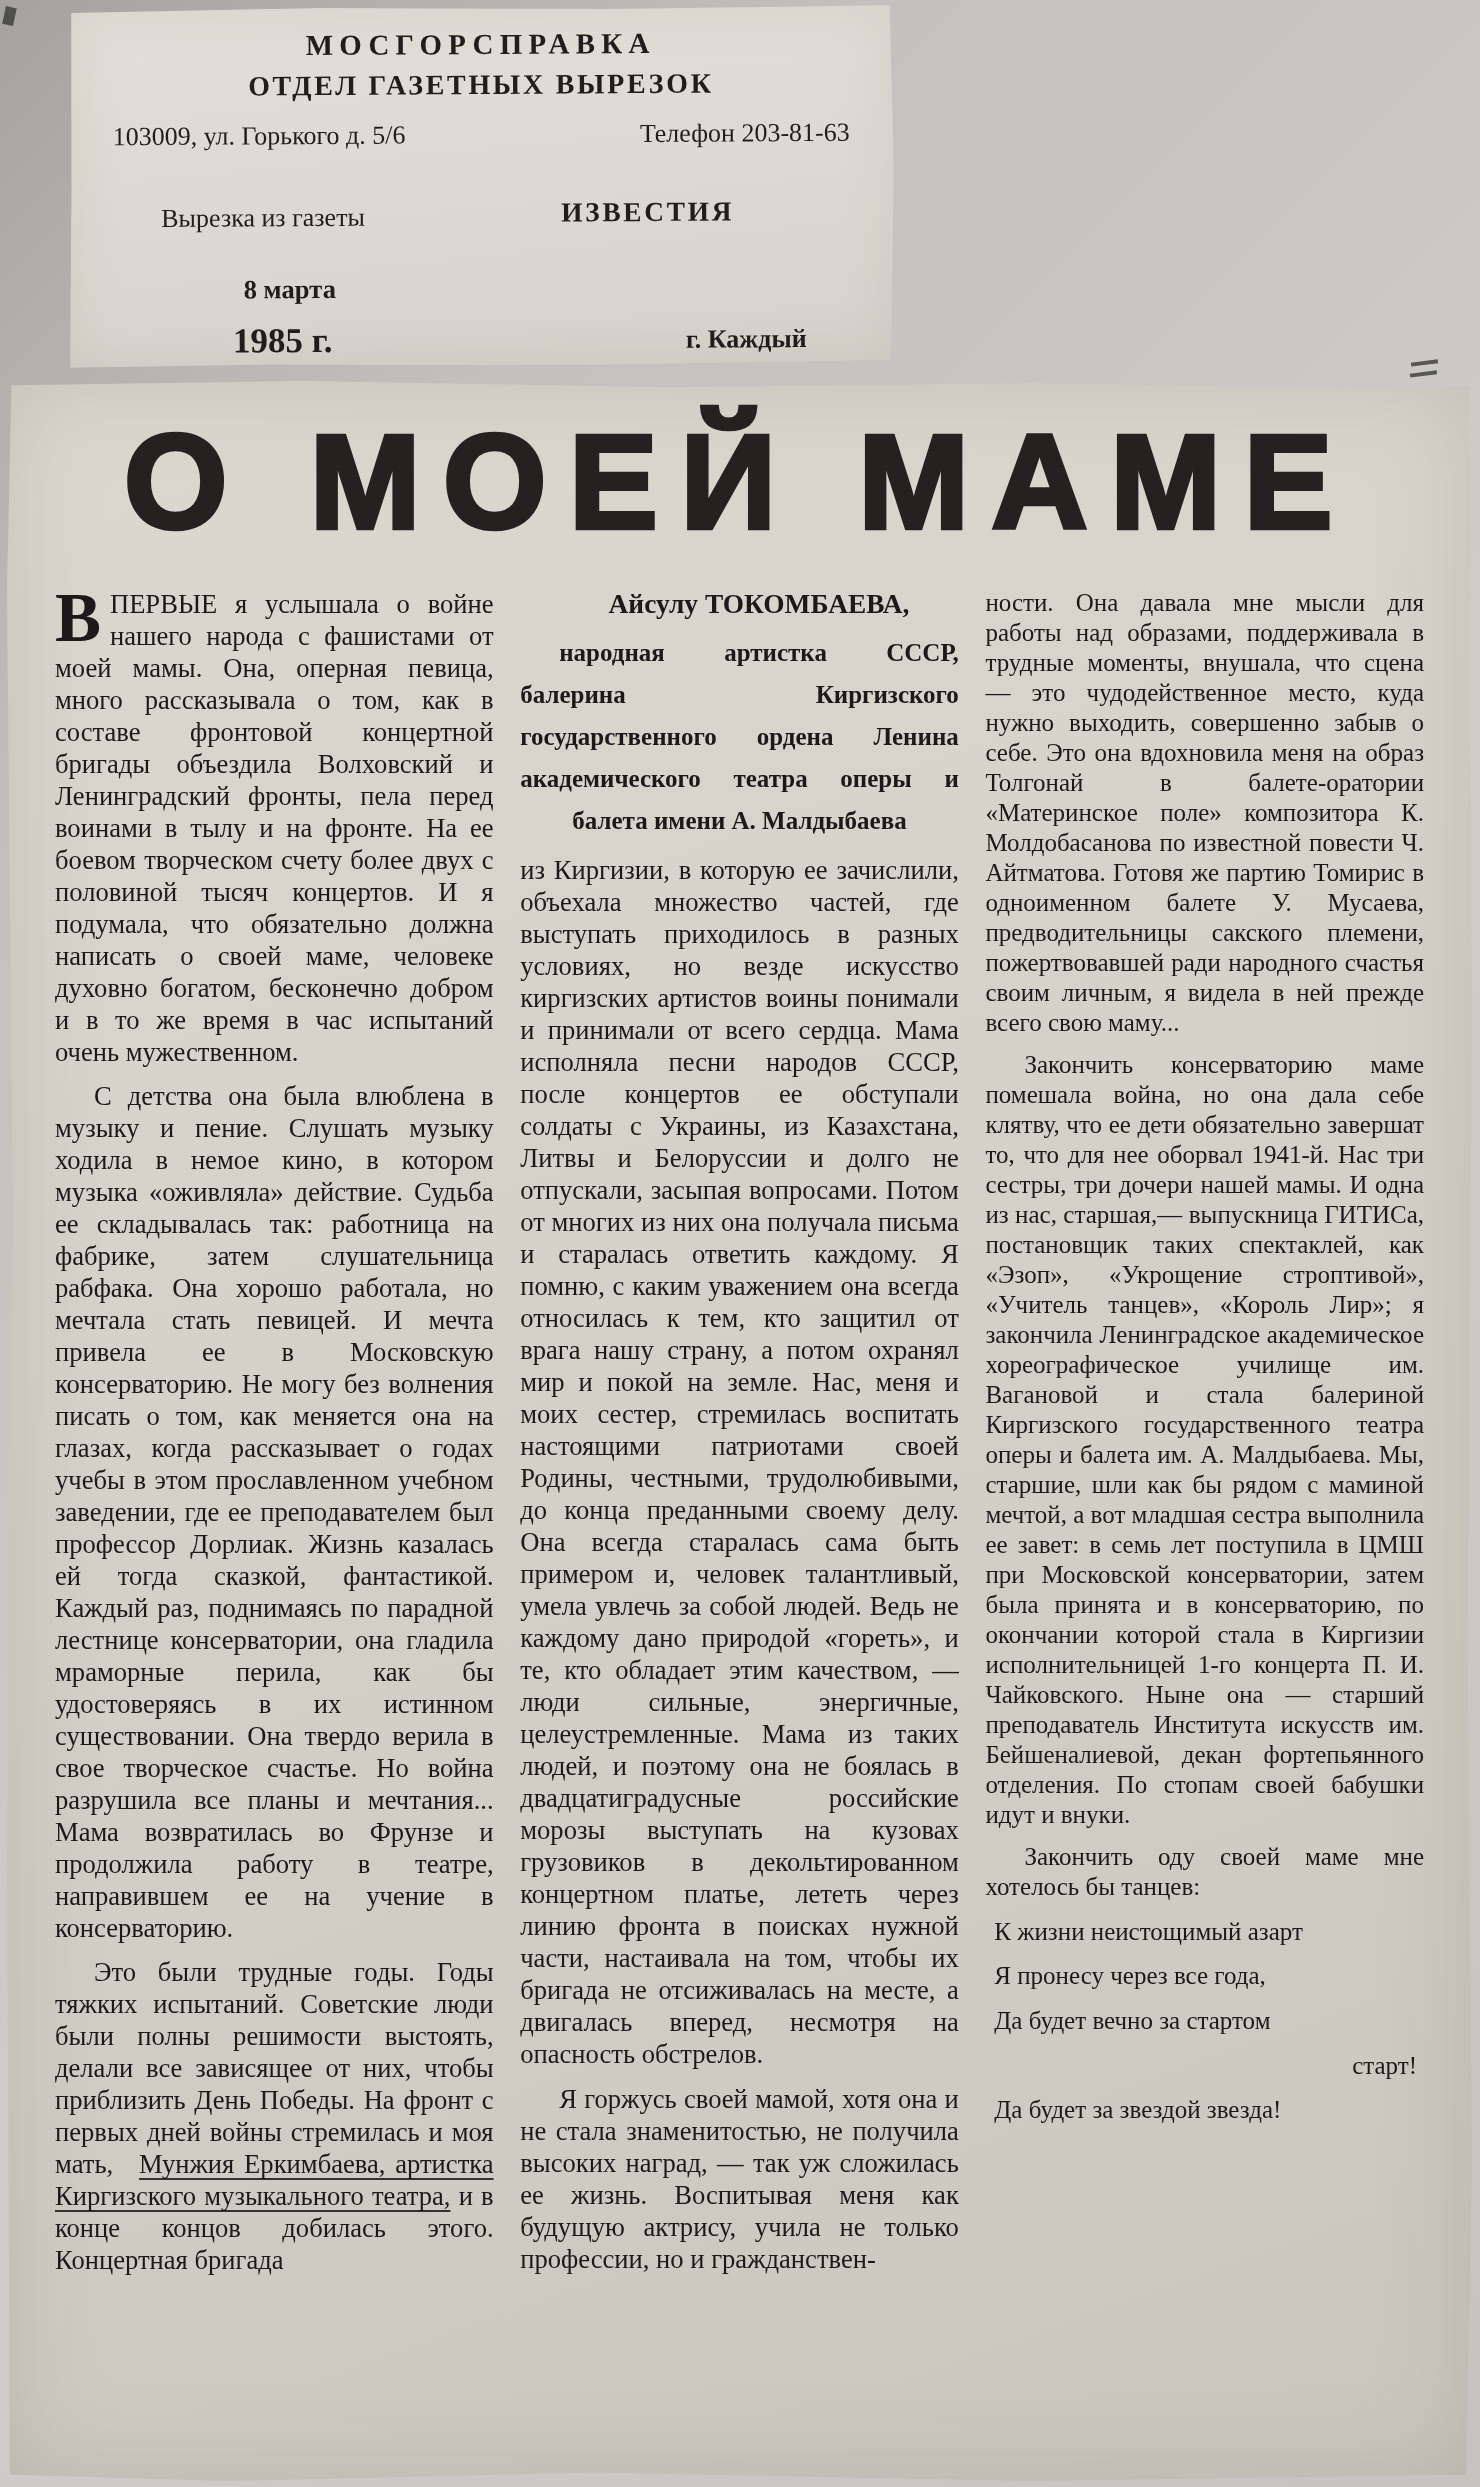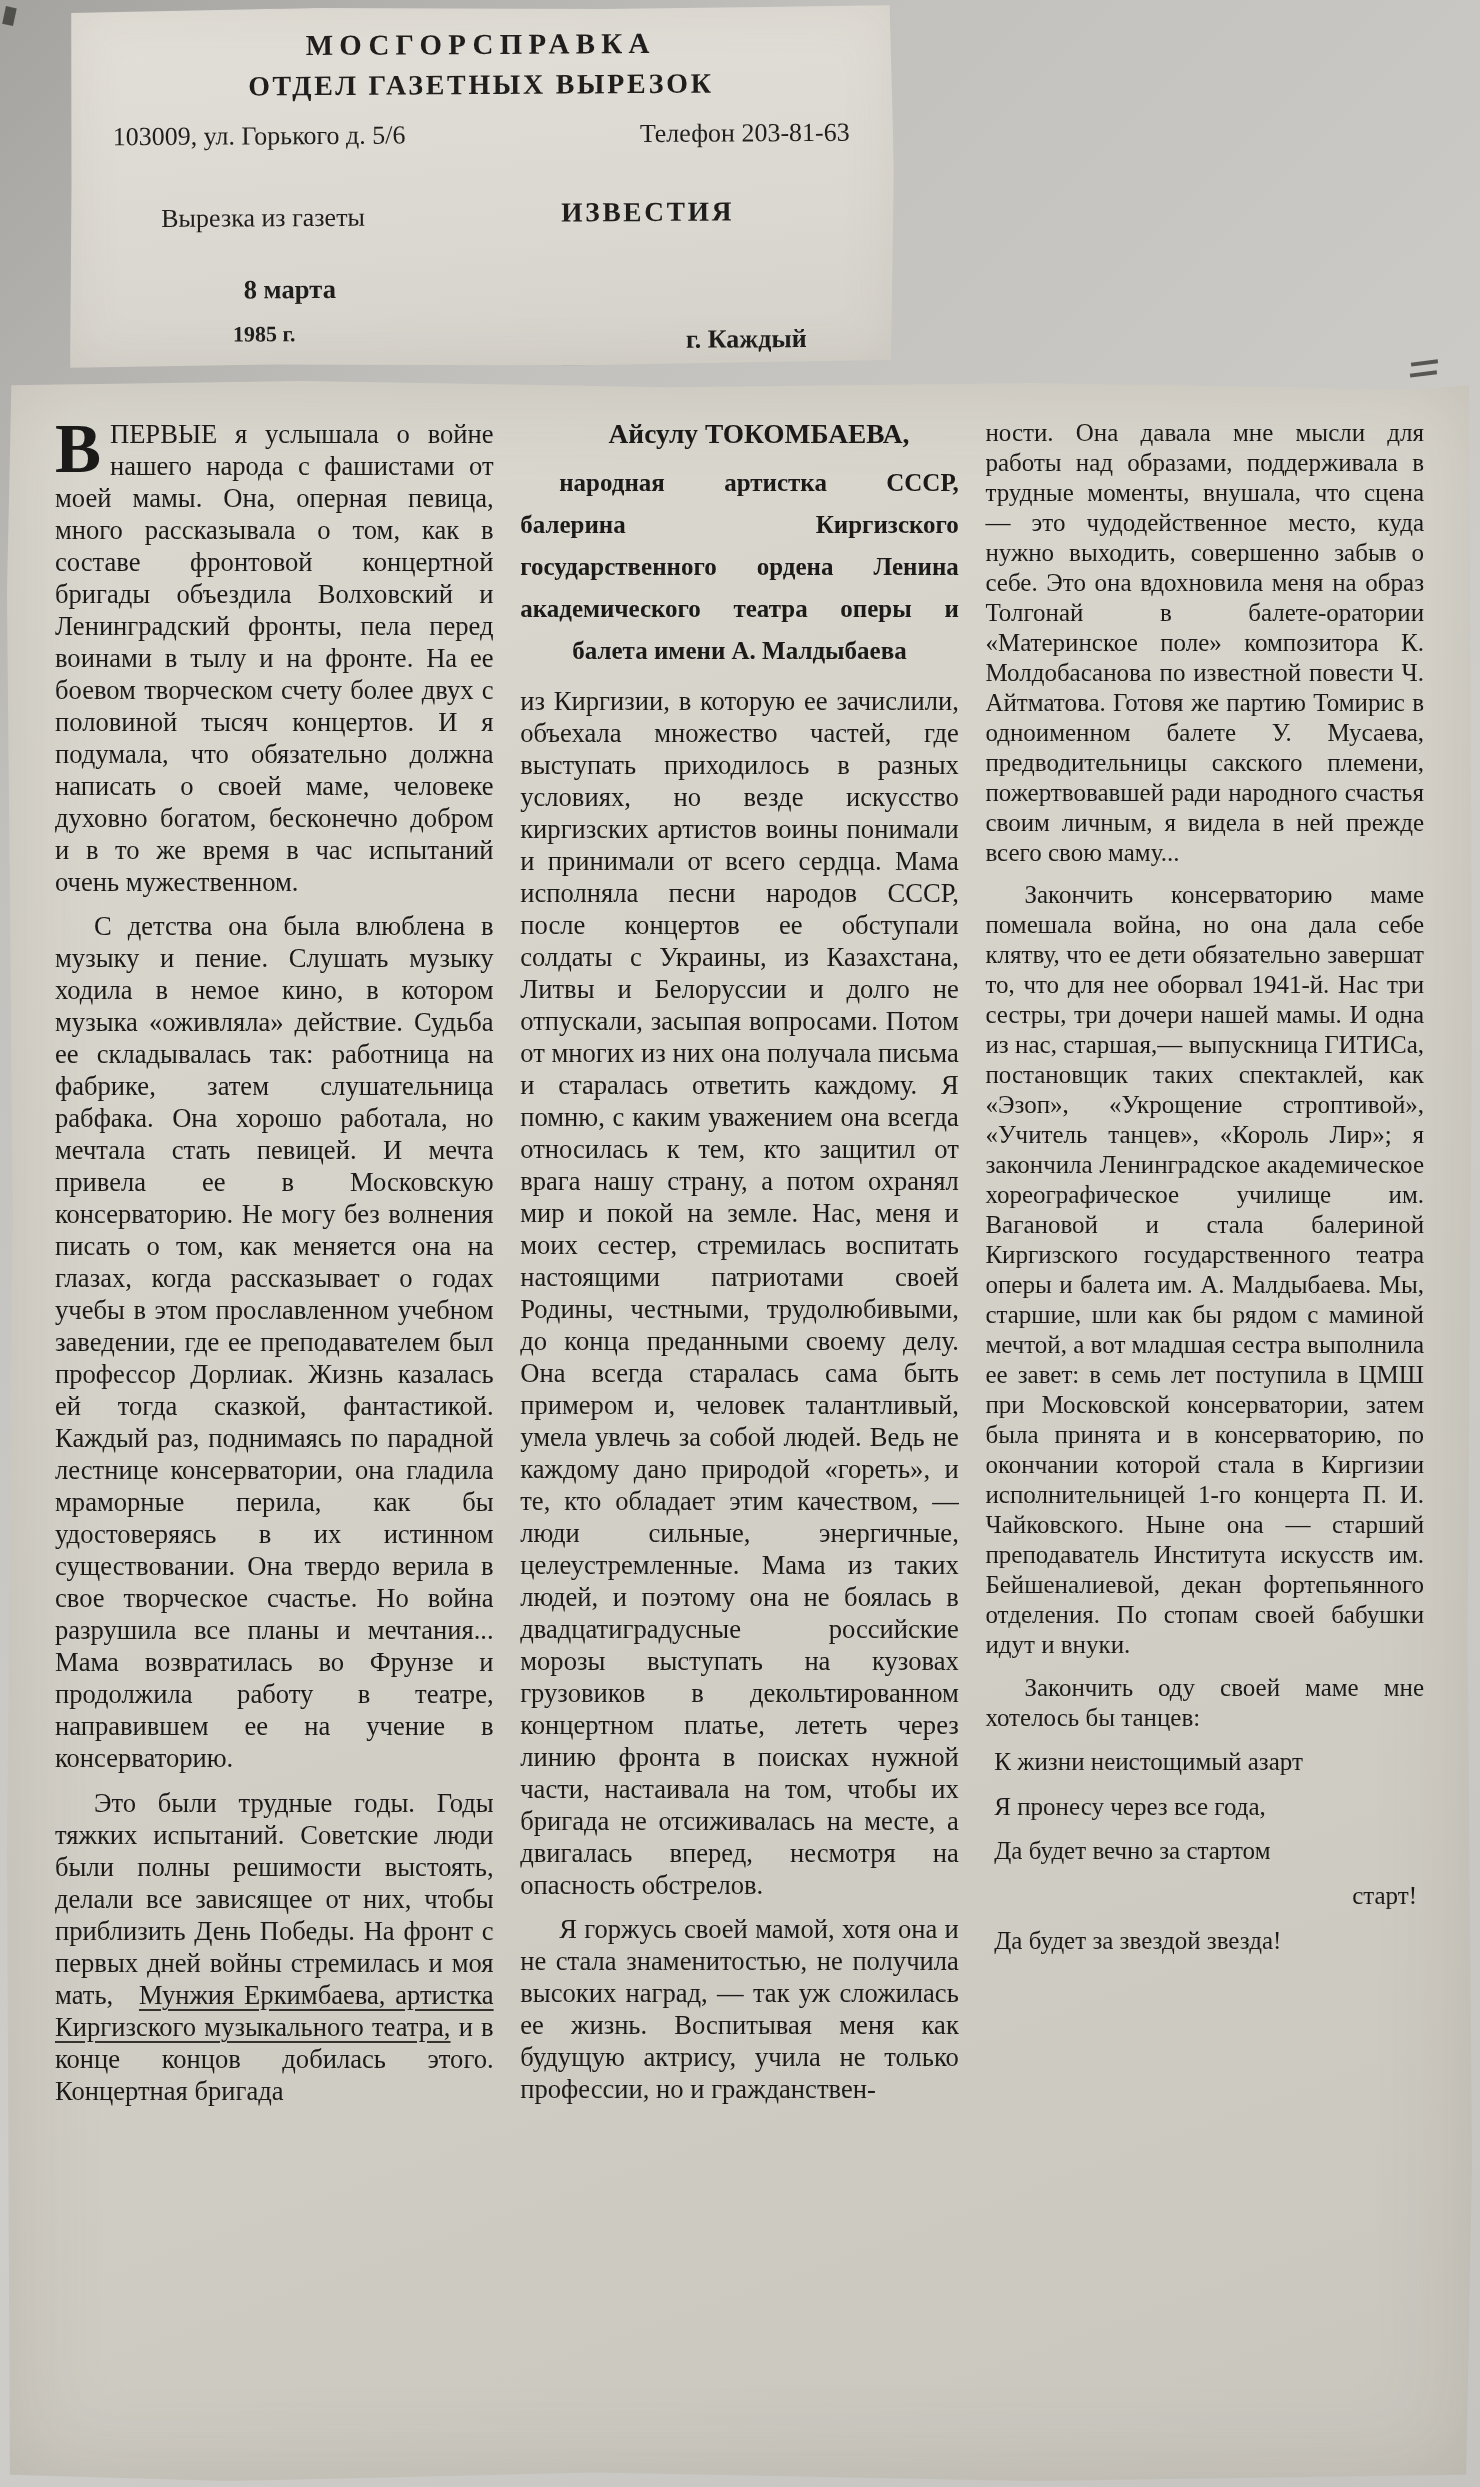--- a/index.html
+++ b/index.html
@@ -37,21 +37,21 @@
     display:flex;justify-content:space-between;
     padding:0 44px;box-sizing:border-box;
     font-size:26px;
   }
   .slip-source-label{position:absolute;top:195px;left:92px;font-size:26px;}
   .slip-newspaper{
     position:absolute;top:191px;left:492px;
     font-size:27.4px;font-weight:bold;letter-spacing:2.7px;
   }
   .slip-date-day{position:absolute;top:266px;left:174px;font-size:26.6px;font-weight:bold;}
-  .slip-date-year{position:absolute;top:313px;left:163px;font-size:22px;font-weight:bold;}
+  .slip-date-year{position:absolute;top:313px;left:163px;font-size:35px;font-weight:bold;}
   .slip-city{position:absolute;top:319px;left:616px;font-size:26px;font-weight:bold;}
   
   .clipping{
     position:absolute;left:7px;top:381px;width:1465px;height:2100px;
     background:linear-gradient(160deg,#dbd8d0 0%,#d5d2ca 38%,#cecbc3 75%,#c9c6be 100%);
     box-shadow:0 5.3px 14px rgba(40,38,34,.4), inset 0 0 97px rgba(95,88,74,.18);
     clip-path:polygon(0.3% 0.2%,20% 0%,45% 0.3%,70% 0.1%,96% 0.4%,99.8% 0.2%,100% 30%,99.7% 60%,100% 85%,99.6% 99.7%,70% 100%,40% 99.6%,15% 100%,0.2% 99.7%,0% 70%,0.4% 40%,0% 10%);
     overflow:hidden;
     color:#1b1a18;
   }
@@ -126,20 +126,21 @@
       <span>Телефон 203-81-63</span>
     </div>
     <div class="slip-source-label">Вырезка из газеты</div>
     <div class="slip-newspaper">ИЗВЕСТИЯ</div>
     <div class="slip-date-day">8 марта</div>
     <div class="slip-date-year">1985 г.</div>
     <div class="slip-city">г. Каждый</div>
   </div>
 
   <div class="clipping">
+    <h1 class="headline">О МОЕЙ МАМЕ</h1>
 
     <div class="columns">
 
       <div class="col">
         <p class="no-indent">
           <span class="dropcap">В</span><span>ПЕРВЫЕ я услышала о войне нашего народа с фашистами от моей мамы. Она, оперная певица, много рассказывала о том, как в составе фронтовой концертной бригады объездила Волховский и Ленинградский фронты, пела перед воинами в тылу и на фронте. На ее боевом творческом счету более двух с половиной тысяч концертов. И я подумала, что обязательно должна написать о своей маме, человеке духовно богатом, бесконечно добром и в то же время в час испытаний очень мужественном.</span>
         </p>
         <p>С детства она была влюблена в музыку и пение. Слушать музыку ходила в немое кино, в котором музыка «оживляла» действие. Судьба ее складывалась так: работница на фабрике, затем слушательница рабфака. Она хорошо работала, но мечтала стать певицей. И мечта привела ее в Московскую консерваторию. Не могу без волнения писать о том, как меняется она на глазах, когда рассказывает о годах учебы в этом прославленном учебном заведении, где ее преподавателем был профессор Дорлиак. Жизнь казалась ей тогда сказкой, фантастикой. Каждый раз, поднимаясь по парадной лестнице консерватории, она гладила мраморные перила, как бы удостоверяясь в их истинном существовании. Она твердо верила в свое творческое счастье. Но война разрушила все планы и мечтания... Мама возвратилась во Фрунзе и продолжила работу в театре, направившем ее на учение в консерваторию.</p>
         <p>
           <span>Это были трудные годы. Годы тяжких испытаний. Советские люди были полны решимости выстоять, делали все зависящее от них, чтобы приблизить День Победы. На фронт с первых дней войны стремилась и моя мать, </span><span class="pen-underline">Мунжия Еркимбаева, артистка Киргизского музыкального театра,</span><span> и в конце концов добилась этого. Концертная бригада</span>

